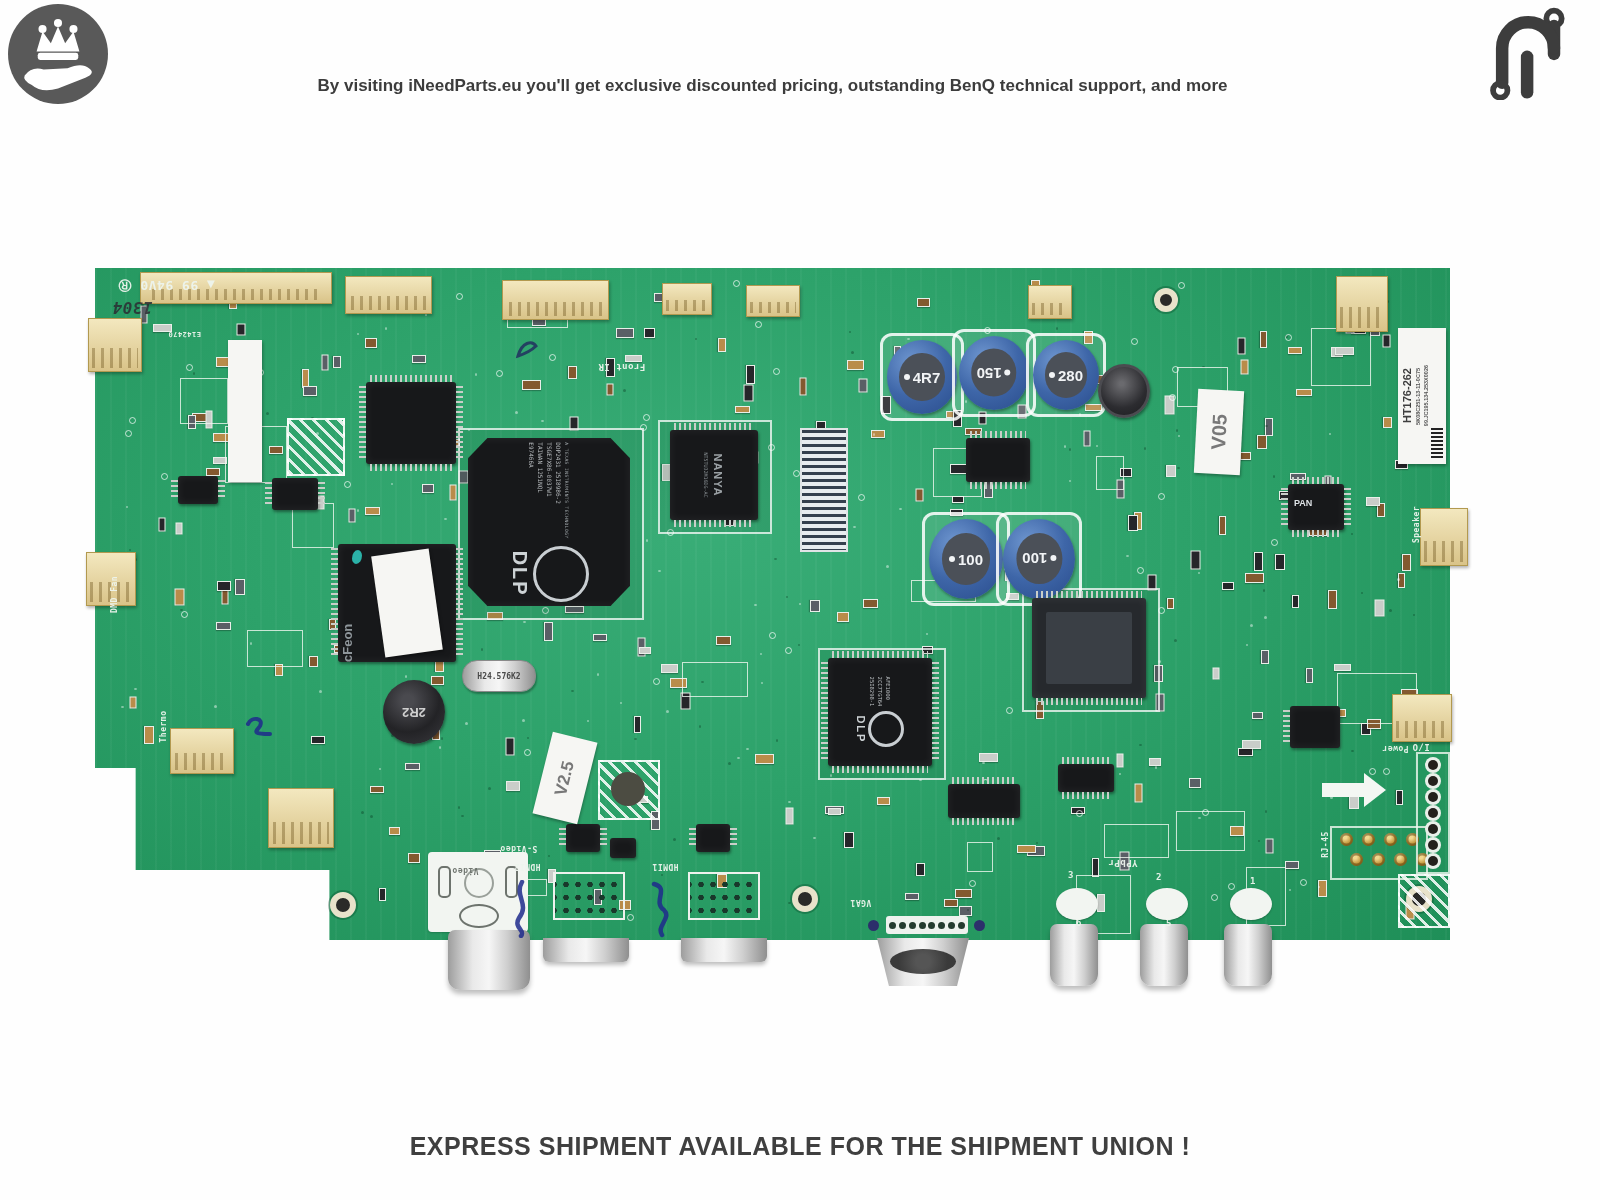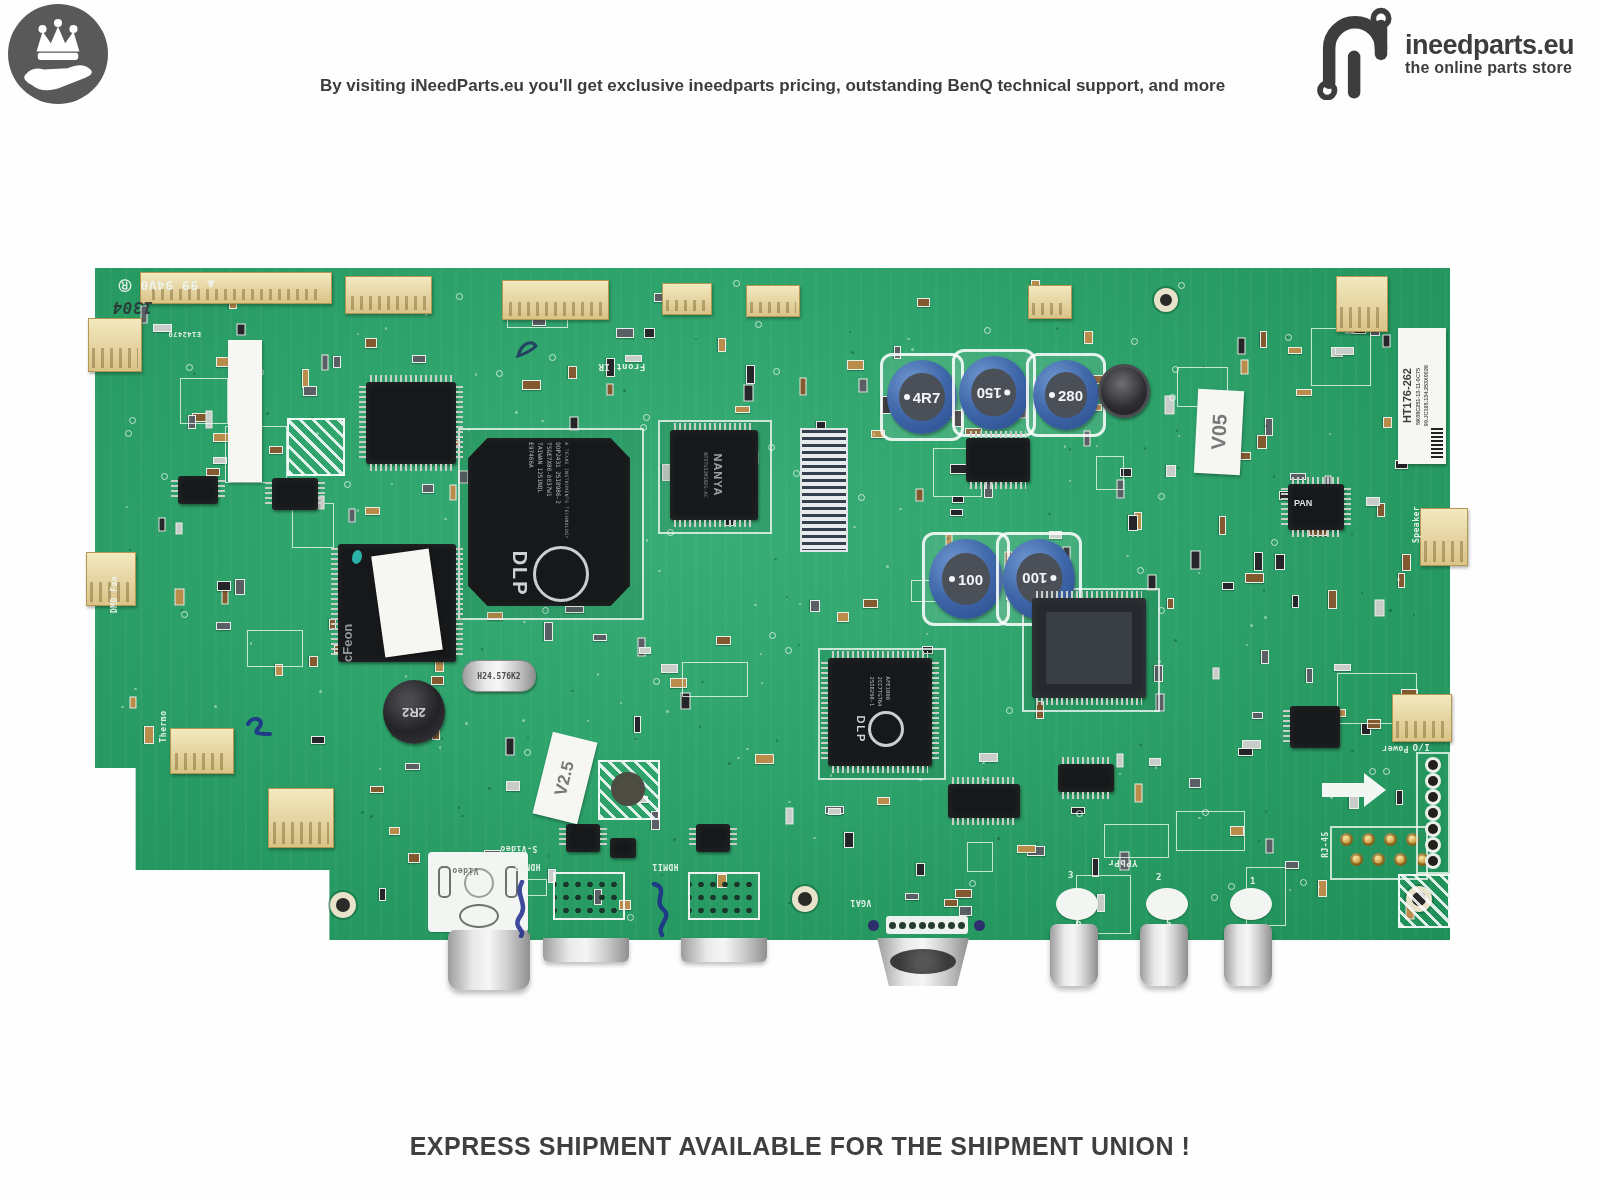--- a/index.html
+++ b/index.html
@@ -46,21 +46,21 @@
   .fp{position:absolute;border:2px solid rgba(255,255,255,.75);background:rgba(0,45,22,.10);z-index:1;}
   .rot90i{position:absolute;inset:8px;transform:rotate(90deg);display:flex;gap:7px;
           align-items:center;justify-content:center;}
   .dlp-lines{display:flex;flex-direction:column;gap:2px;font-size:6px;color:#b9bdc0;
              font-family:"DejaVu Sans Mono",monospace;white-space:nowrap;}
   .dlp-logo{border:3px solid #c9ced2;border-radius:50%;flex:none;}
   .dlp-word{color:#cdd2d5;font-weight:bold;letter-spacing:2px;}
   .brandline{font-size:4.5px;color:#9aa0a4;letter-spacing:.5px;white-space:nowrap;}
 
   .ind{position:absolute;border:3px solid rgba(255,255,255,.85);border-radius:12px;
-       background:rgba(255,255,255,.10);z-index:2;margin-top:20px;}
+       background:rgba(255,255,255,.10);z-index:2;}
   .coil{position:absolute;inset:4px;border-radius:50%;
         background:radial-gradient(circle at 35% 30%,#6f97d0 0%,#3e66a8 50%,#2a4c8c 100%);
         box-shadow:1px 2px 3px rgba(0,0,0,.35);}
   .coil-core{position:absolute;inset:21%;border-radius:50%;background:#4b5058;display:flex;
              align-items:center;justify-content:center;gap:3px;color:#f2f4f6;font-weight:bold;
              font-size:15px;}
   .dot{width:6px;height:6px;border-radius:50%;background:#f2f4f6;flex:none;}
   .ind-dark{position:absolute;border-radius:50%;z-index:2;
         background:radial-gradient(circle at 40% 32%,#4a4a4f 10%,#232326 55%,#3a3a3f 100%);
         box-shadow:1px 2px 3px rgba(0,0,0,.4);display:flex;align-items:center;justify-content:center;
@@ -125,35 +125,31 @@
   <svg width="100" height="100" viewBox="0 0 84 84">
     <path fill="#fff" d="M24 40 L29 23 L36 33 L42 19 L48 33 L55 23 L60 40 Z"></path>
     <circle cx="29" cy="21" r="3.4" fill="#fff"></circle>
       <circle cx="42" cy="16" r="3.4" fill="#fff"></circle>
     <circle cx="55" cy="21" r="3.4" fill="#fff"></circle>
     <rect x="25" y="41" width="34" height="6" rx="2" fill="#fff"></rect>
     <path fill="#fff" d="M14 60 Q20 52 30 55 L50 54 Q62 49 68 54 Q74 58 65 62 L42 71 Q28 75 20 68 Q12 64 14 60 Z"></path>
   </svg>
 </div>
 
-<div class="header-note">By visiting iNeedParts.eu you'll get exclusive ineedparts pricing, outstanding BenQ technical support, and more</div>
+<div class="header-note">By visiting iNeedParts.eu you'll get exclusive discounted pricing, outstanding BenQ technical support, and more</div>
 
 <div class="logo">
   <span>
     <svg width="88" height="96" viewBox="0 0 90 100">
       <circle cx="70" cy="15" r="8" fill="none" stroke="#3d3d3d" stroke-width="6"></circle>
       <path d="M70 23 L70 52" stroke="#3d3d3d" stroke-width="13" stroke-linecap="round" fill="none"></path>
       <path d="M16 82 L16 46 A27 27 0 0 1 70 46" stroke="#3d3d3d" stroke-width="13" stroke-linecap="round" fill="none"></path>
       <path d="M42 92 L42 55" stroke="#3d3d3d" stroke-width="13" stroke-linecap="round" fill="none"></path>
       <circle cx="14" cy="90" r="7.5" fill="none" stroke="#3d3d3d" stroke-width="6"></circle>
     </svg>
-  </span>
-  <span class="logo-text">
-    <span class="logo-title">ineedparts.eu</span>
-    <span class="logo-sub">the online parts store</span>
   </span>
 </div>
 
 <div class="footer-note">EXPRESS SHIPMENT AVAILABLE FOR THE SHIPMENT UNION !</div>
 
 <div class="board">
     <div id="decor">
       <div class="smd" style="left: 1274px; top: 36px; width: 16px; height: 5px;">
         <span style="background: rgb(201, 205, 201);"></span>
       </div>

